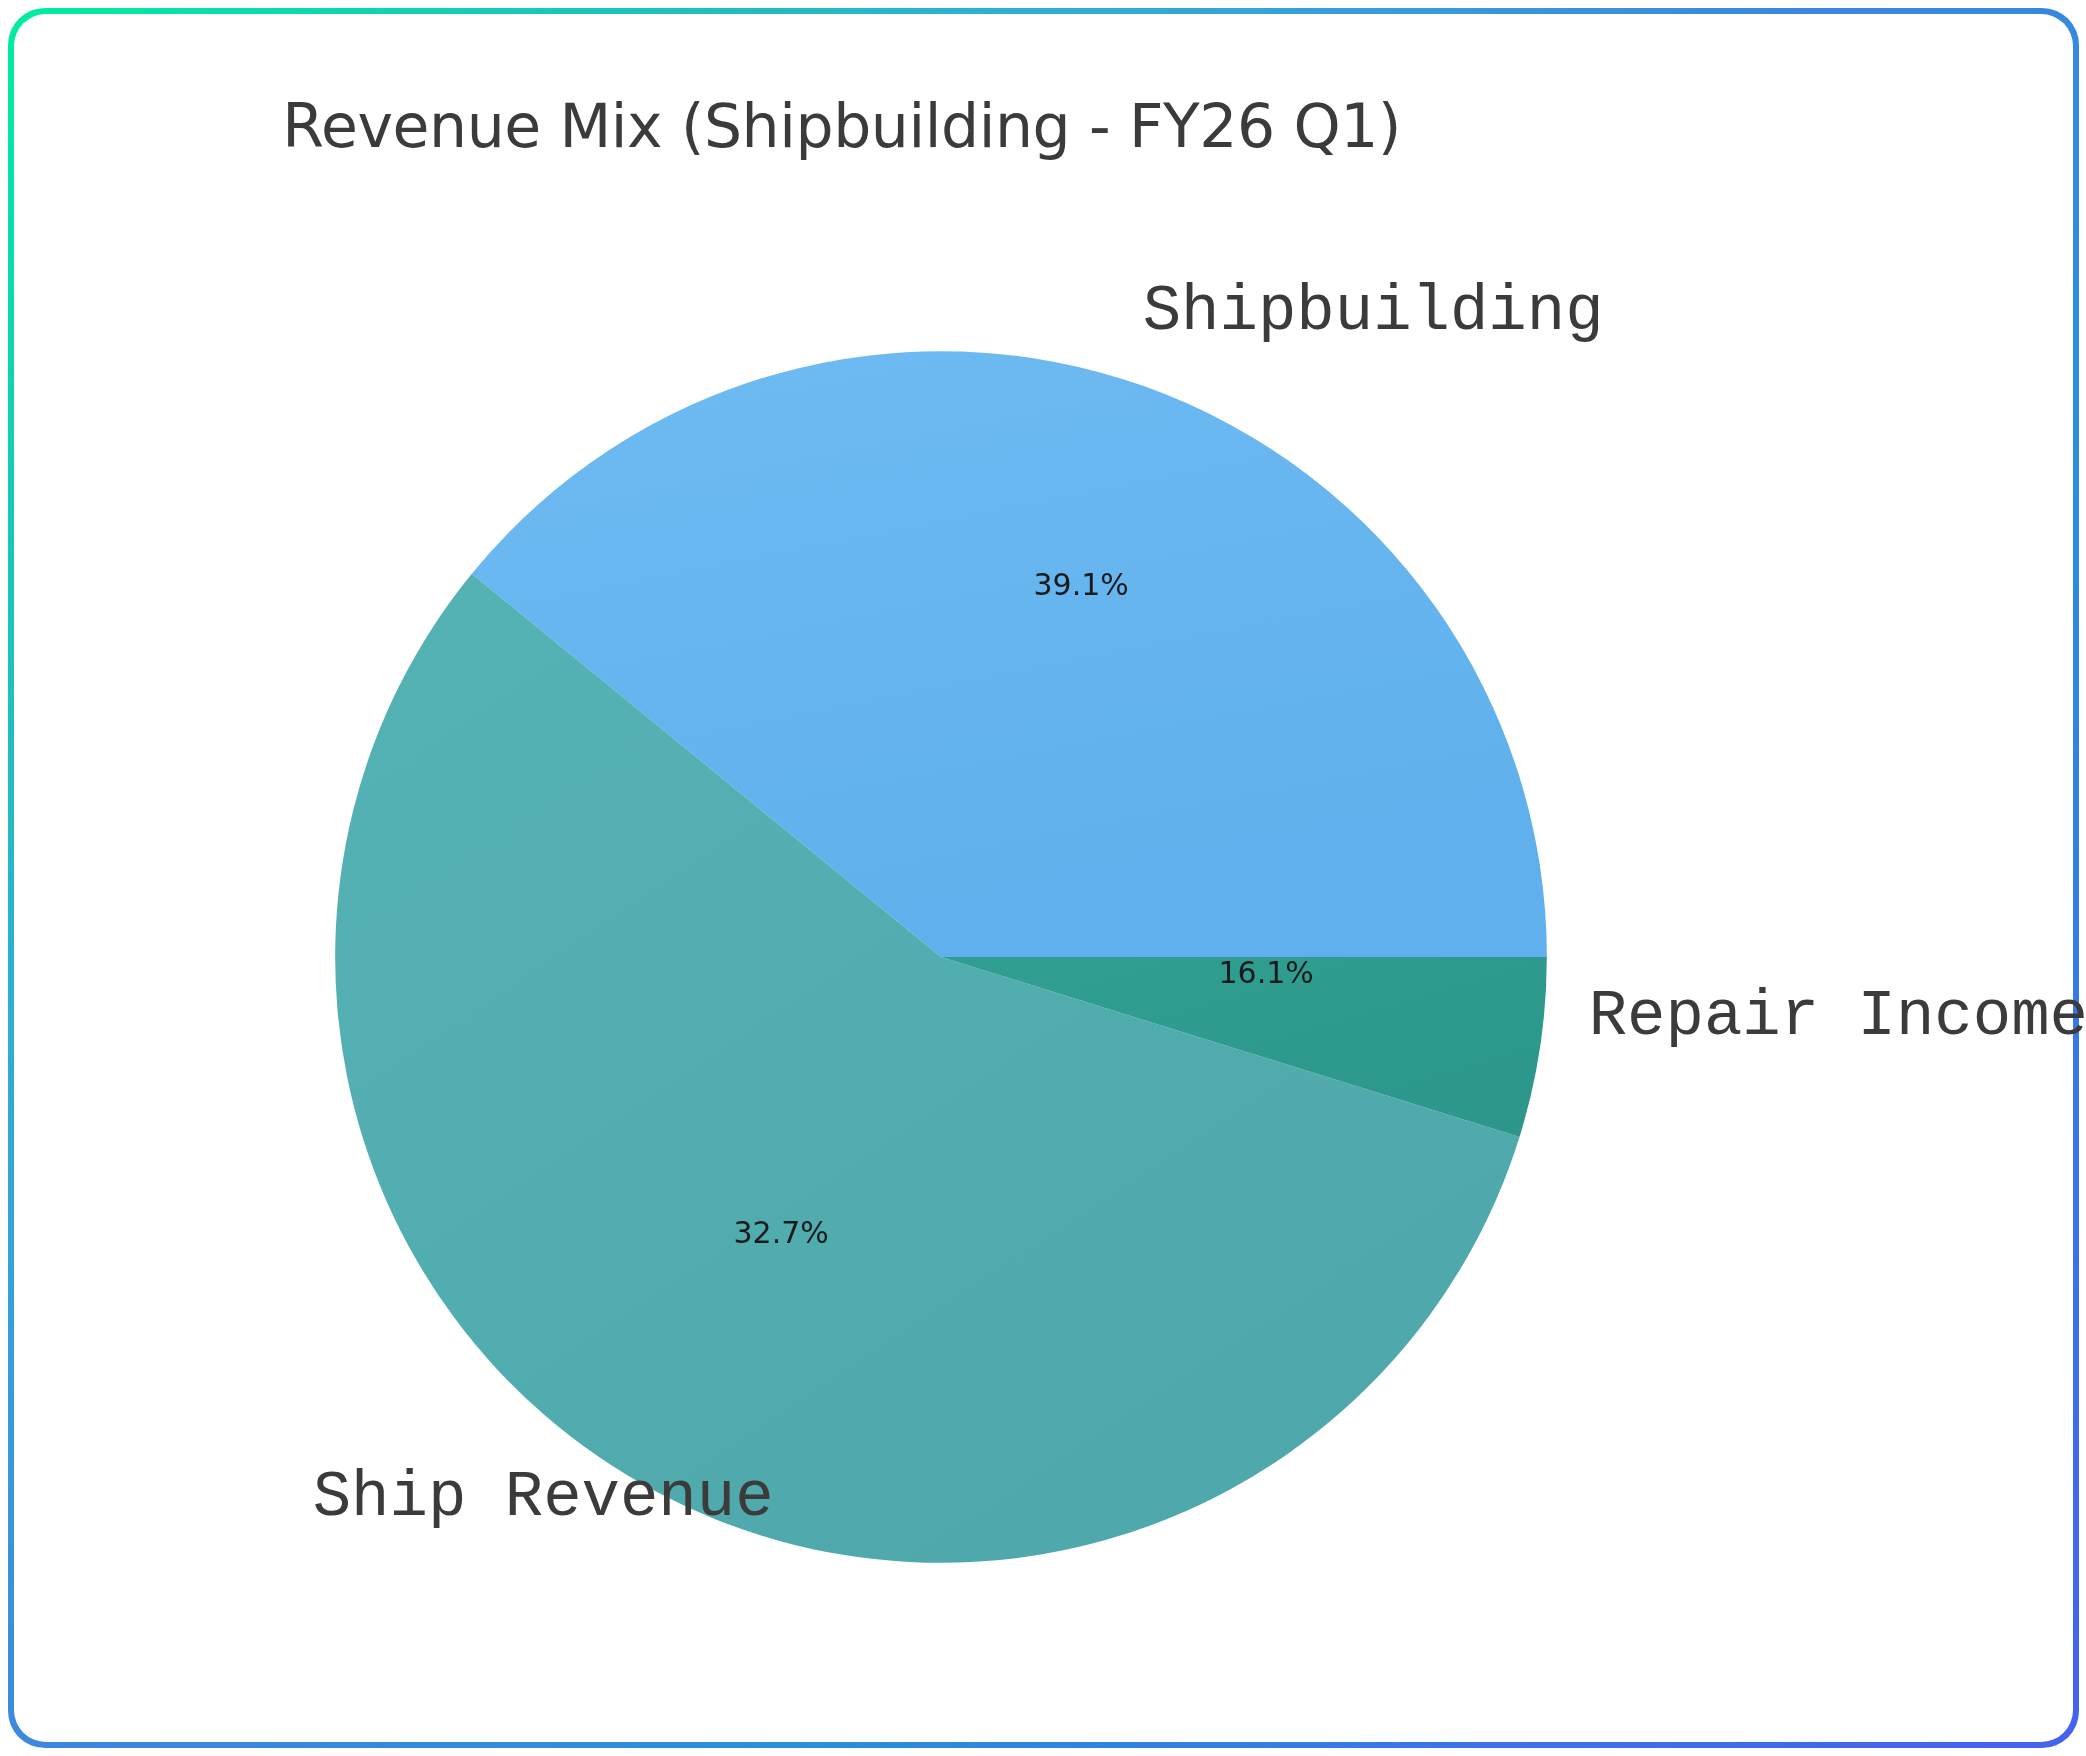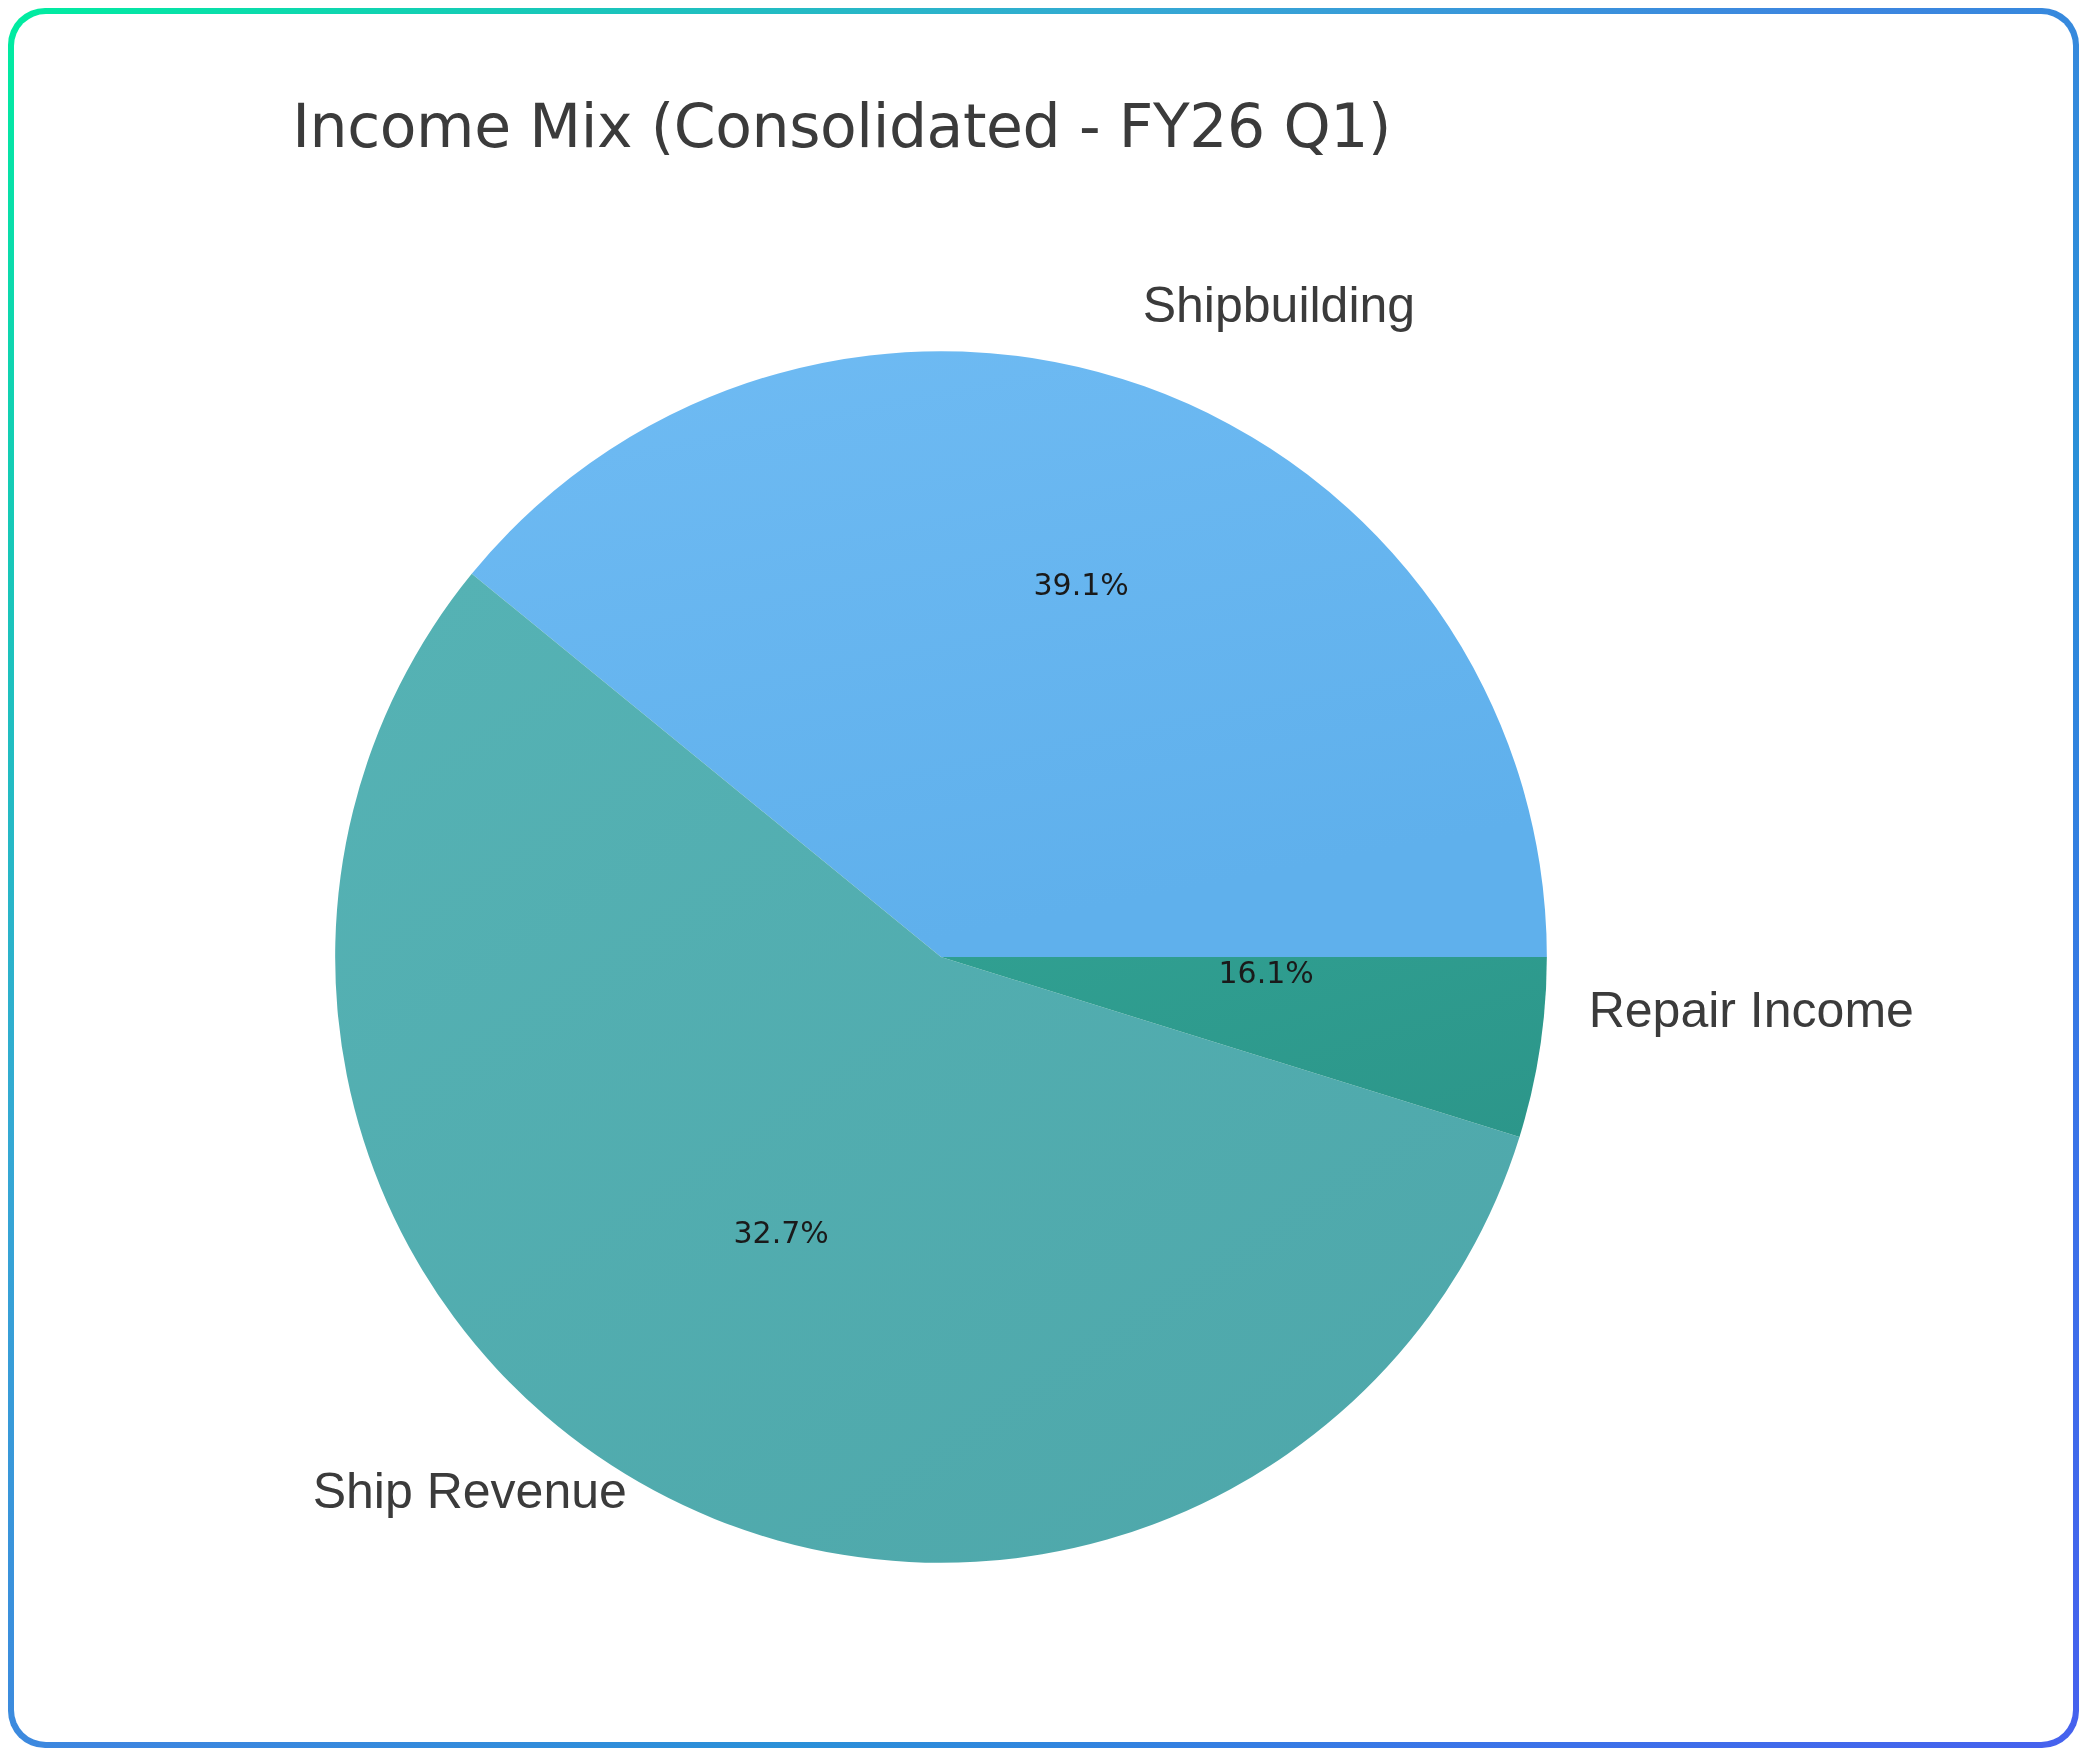--- a/index.html
+++ b/index.html
@@ -82,23 +82,23 @@
   .pct-label {
     position: absolute;
     font-size: 30px;
     color: #1a1a1a;
     font-family: "DejaVu Sans", sans-serif;
     white-space: nowrap;
     text-align: center;
   }
   .cat-label {
     position: absolute;
-    font-size: 50px;
+    font-size: 64px;
     color: #3b3b3b;
-    font-family: Liberation Sans, sans-serif;
+    font-family: Liberation Mono, monospace;
     white-space: nowrap;
   }
 
   #label-pct-shipbuilding { left: 930px; top: 553px; width: 275px; }
   #label-pct-other        { left: 1115px; top: 941px; width: 275px; }
   #label-pct-shiprepair   { left: 630px;  top: 1201px; width: 275px; }
 
   #label-cat-shipbuilding { left: 1129px; top: 262px; }
   #label-cat-other        { left: 1575px; top: 967px; }
   #label-cat-shiprepair   { left: 299px;  top: 1448px; }
@@ -107,21 +107,21 @@
 <body>
 
 <div id="root">
 
   <div id="frame">
     <div id="frame-inner"></div>
   </div>
 
   <div id="chart-area">
 
-    <div id="chart-title">Income Mix (Consolidated - FY26 Q1)</div>
+    <div id="chart-title">Revenue Mix (Shipbuilding - FY26 Q1)</div>
 
     <div id="pie-wrap">
       <svg id="pie-svg" viewBox="0 0 1540 1540">
         <defs>
           <linearGradient id="gradShipbuilding" x1="0" y1="0" x2="0.35" y2="1">
             <stop offset="0%" stop-color="#6fbbf3"></stop>
             <stop offset="100%" stop-color="#5fb0ec"></stop>
           </linearGradient>
           <linearGradient id="gradShipRepair" x1="0.1" y1="0" x2="0.9" y2="1">
             <stop offset="0%" stop-color="#55b2b4"></stop>

